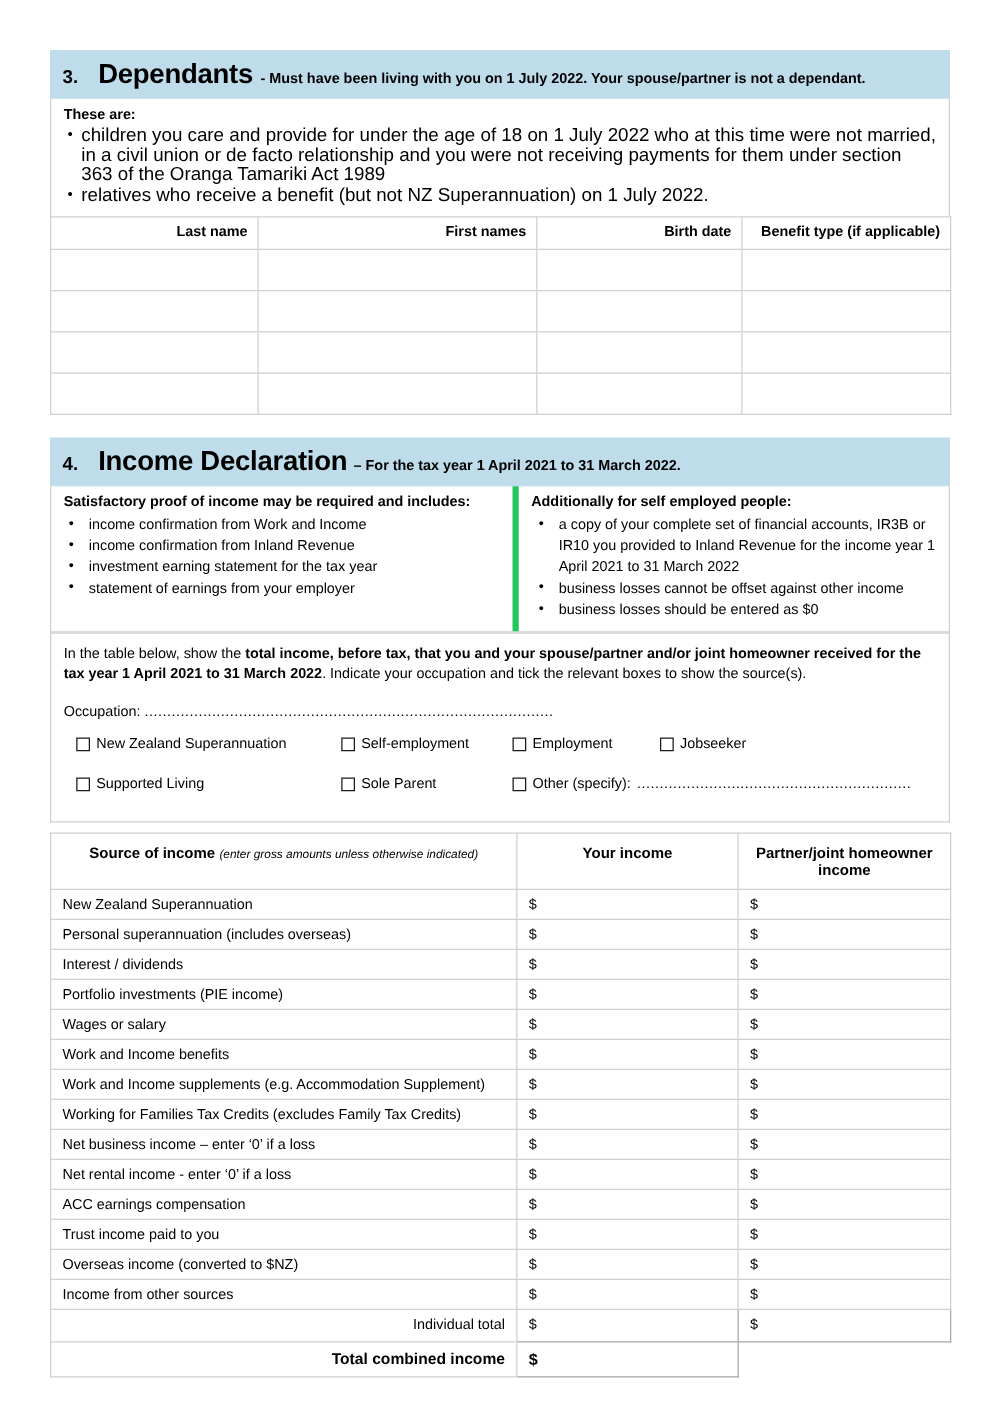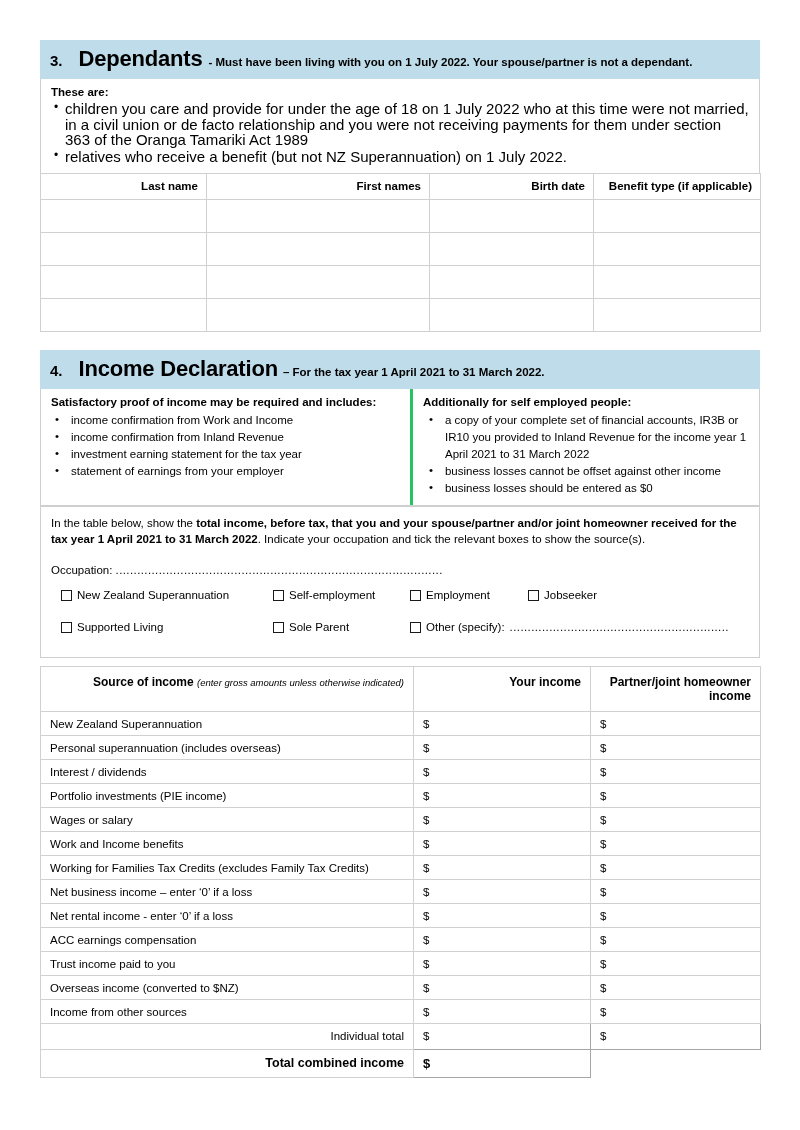--- a/index.html
+++ b/index.html
@@ -116,21 +116,21 @@
     border-left: 1px solid #cfcfcf;
     border-right: 1px solid #cfcfcf;
     border-bottom: 1px solid #cfcfcf;
     box-sizing: border-box;
   }
   .proof-col {
     box-sizing: border-box;
     padding: 7px 10px 8px 10px;
   }
   .proof-left  { width: 370px; }
-  .proof-right { width: 350px; border-left: 3px solid #22c55e; }
+  .proof-right { width: 350px; border-left: 5px solid #22c55e; }
   .proof h4 {
     margin: 0 0 4px 0;
     font-size: 11.5px;
     font-weight: bold;
   }
   ul.dashlist {
     list-style: none;
     margin: 0;
     padding: 0;
   }
@@ -198,21 +198,21 @@
   }
 
   
   .inc-table {
     margin-top: 8px;
   }
   .inc-table th, .inc-table td {
     border: 1px solid #d0d0d0;
   }
   .inc-table th {
-    text-align: right;
+    text-align: center;
     vertical-align: top;
     padding: 8px 9px 8px 9px;
     font-size: 12px;
     font-weight: bold;
     height: 44px;
   }
   .inc-table th .note {
     font-weight: normal;
     font-style: italic;
     font-size: 9.5px;
@@ -420,20 +420,25 @@
         <td class="label">Wages or salary</td>
         <td class="money">$</td>
         <td class="money">$</td>
       </tr>
       <tr>
         <td class="label">Work and Income benefits</td>
         <td class="money">$</td>
         <td class="money">$</td>
       </tr>
       <tr>
+        <td class="label">Work and Income supplements (e.g. Accommodation Supplement)</td>
+        <td class="money">$</td>
+        <td class="money">$</td>
+      </tr>
+      <tr>
         <td class="label">Working for Families Tax Credits (excludes Family Tax Credits)</td>
         <td class="money">$</td>
         <td class="money">$</td>
       </tr>
       <tr>
         <td class="label">Net business income – enter ‘0’ if a loss</td>
         <td class="money">$</td>
         <td class="money">$</td>
       </tr>
       <tr>

